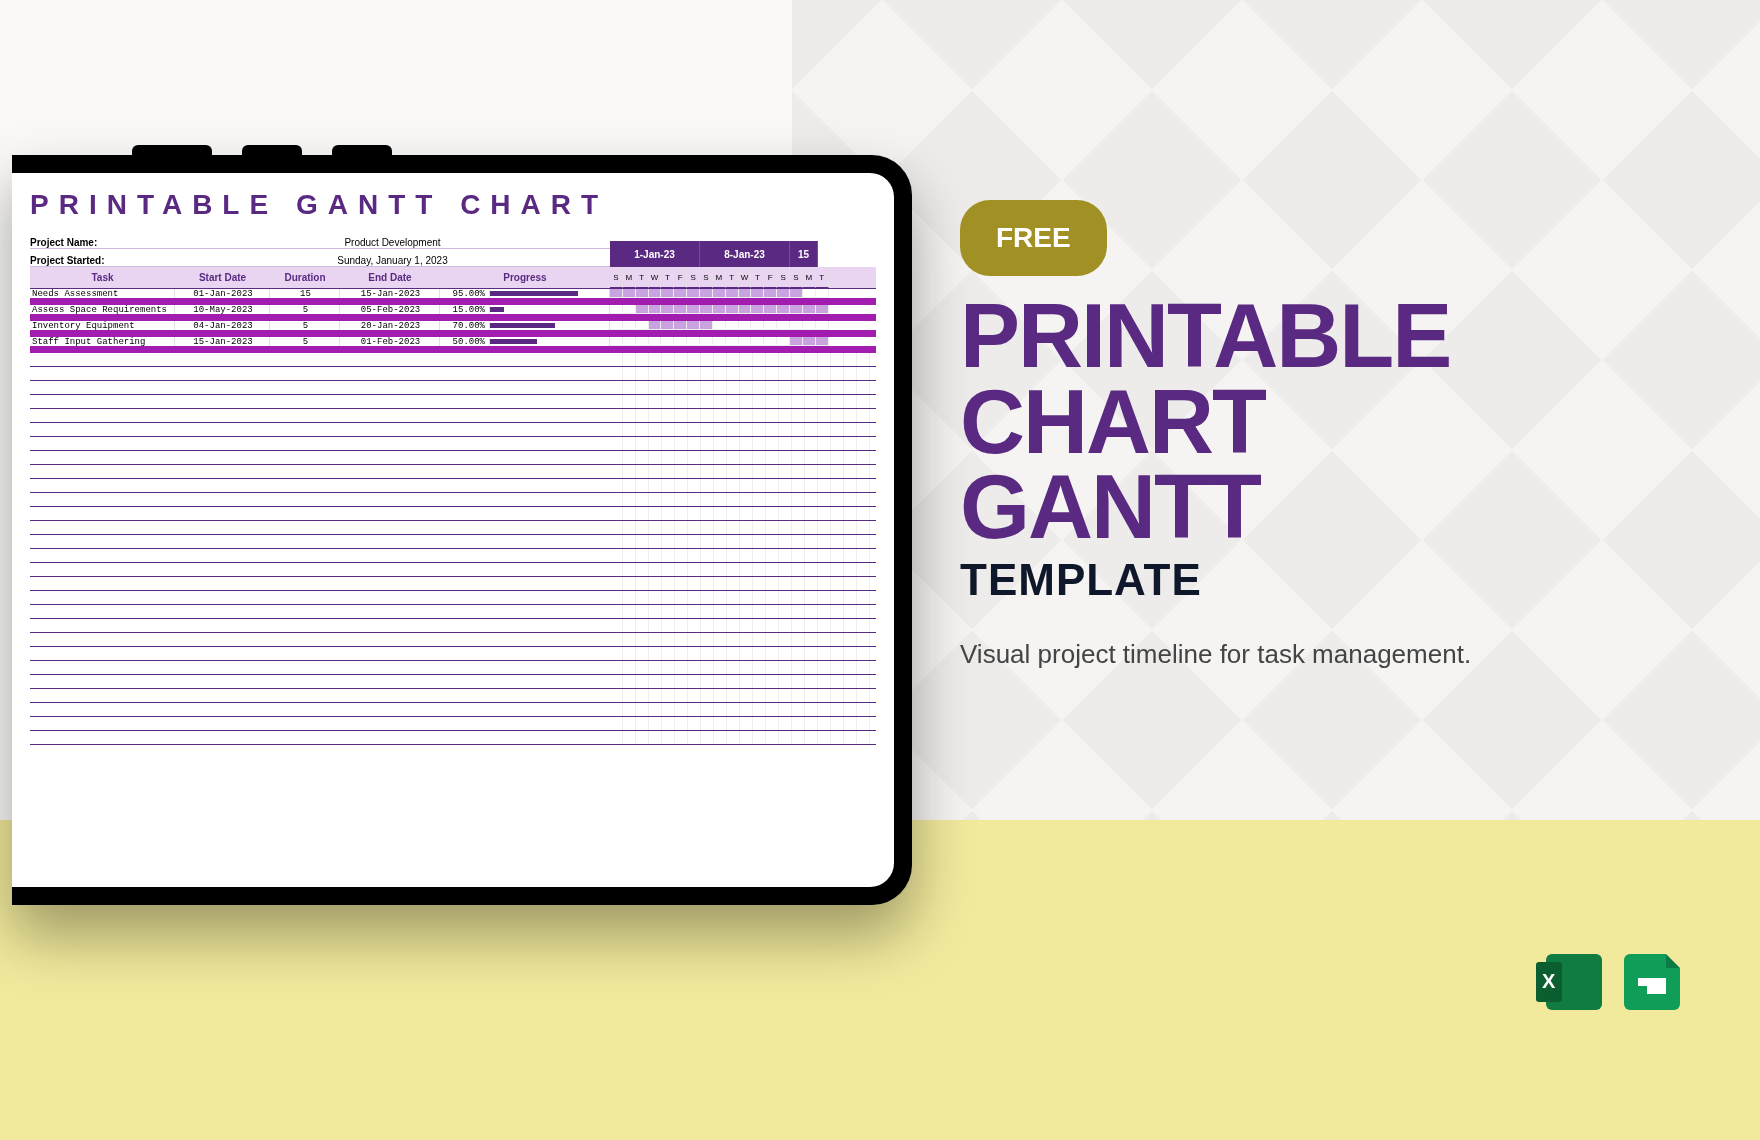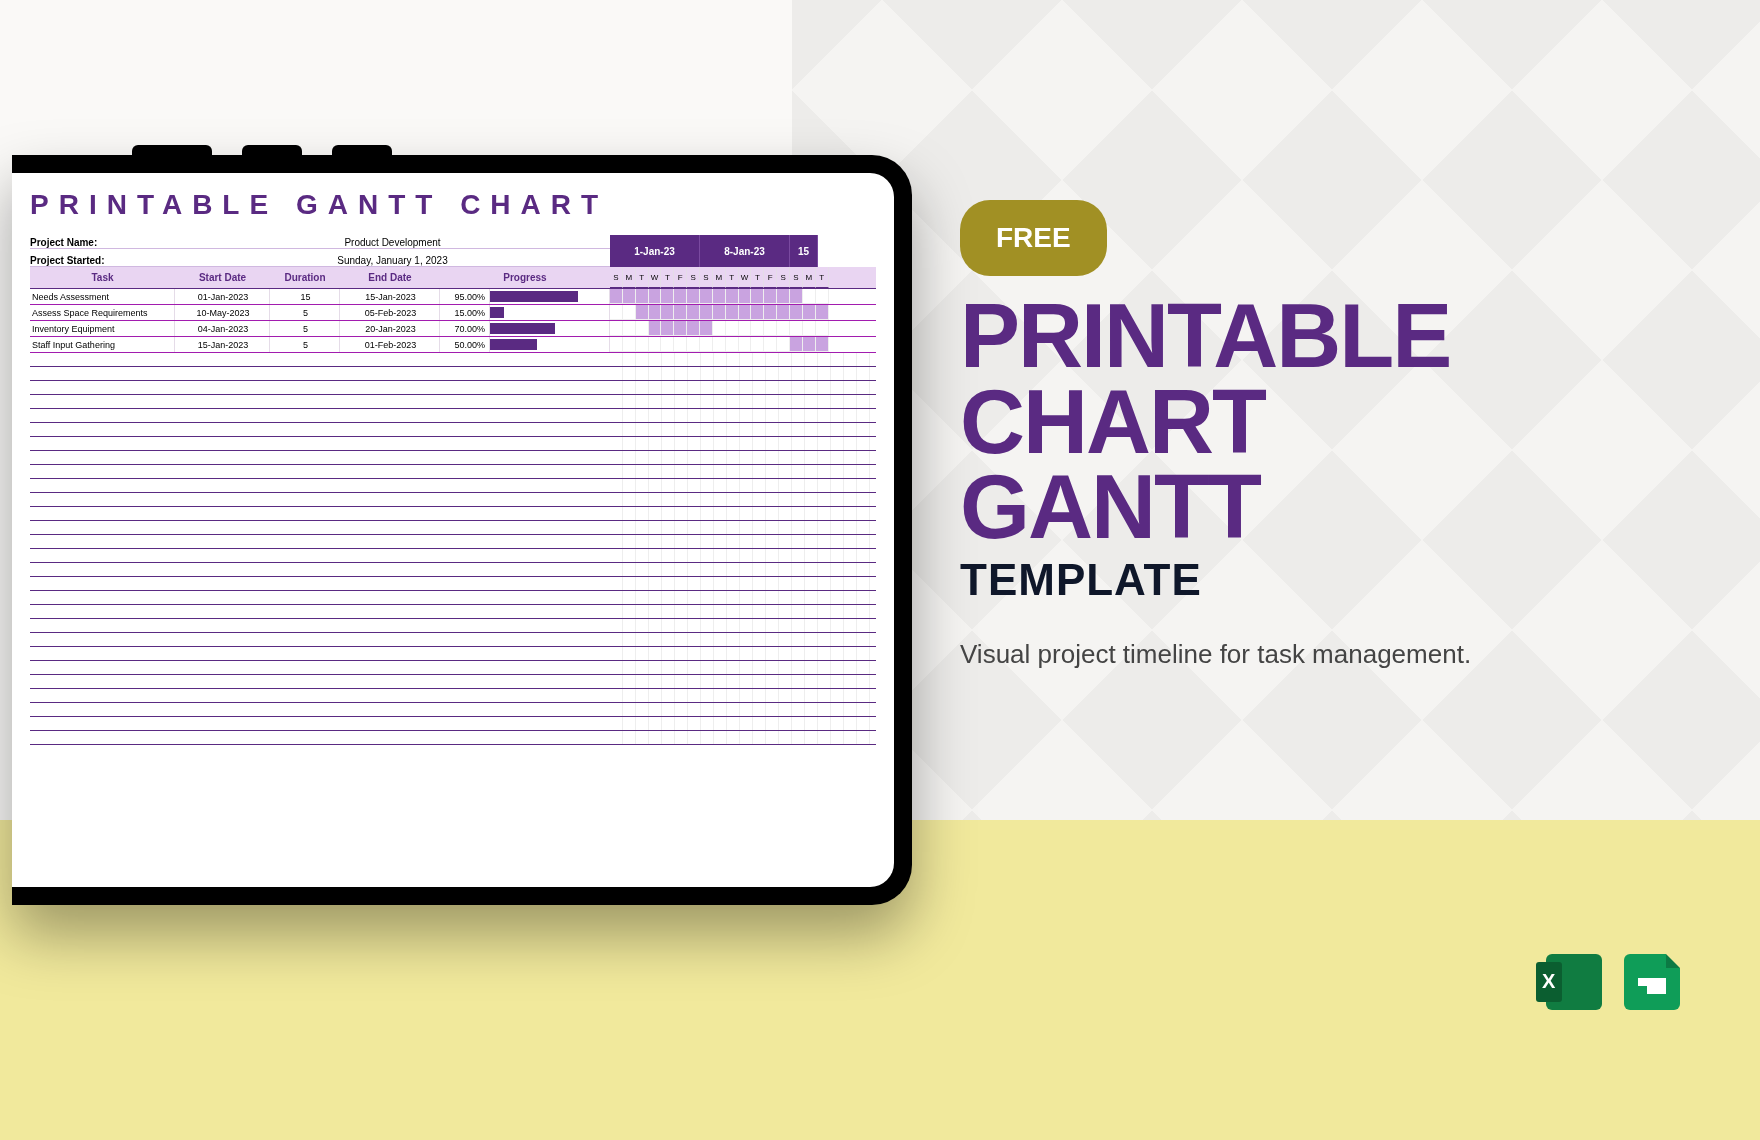--- a/index.html
+++ b/index.html
@@ -42,36 +42,36 @@
   .sheet-title {
     color:#5a2a82; font-weight:800; letter-spacing:10px; font-size:28px;
     margin-bottom:10px;
   }
 
   .info-row { display:flex; font-size:10px; border-bottom:1px solid #d0b8e0; height:18px; align-items:flex-end;}
   .info-label { width:145px; font-weight:bold; }
   .info-val { flex:0 0 435px; text-align:center; }
   .week-head {
     background:#5a2a82; color:#fff; font-size:10px; font-weight:bold;
-    width:90px; height:32px; display:flex; align-items:center; justify-content:center;
+    width:90px; height:26px; display:flex; align-items:center; justify-content:center;
     border-right:1px solid #7a4aa0;
   }
   .week-head.cut { width:28px; }
 
   .col-headers { display:flex; height:22px; background:#e9d5f2; border-bottom:1px solid #5a2a82;}
   .ch { color:#5a2a82; font-weight:bold; font-size:10px; display:flex; align-items:center; justify-content:center;}
   .ch.task{width:145px;}
   .ch.sd{width:95px;}
   .ch.dur{width:70px;}
   .ch.ed{width:100px;text-align:right;}
   .ch.prog{width:170px;}
   .day-headers { display:flex; flex:1; }
   .dh { width:12.86px; font-size:8px; display:flex; align-items:center; justify-content:center; border-right:1px solid #e5dce8; border-bottom:1px solid #5a2a82;}
 
-  .data-row { display:flex; height:16px; border-bottom:1px solid #a21caf; font-size:9px;}
+  .data-row { display:flex; height:16px; border-bottom:7px solid #a21caf; font-size:9px;font-family:Liberation Mono, monospace;}
   .cell { display:flex; align-items:center; padding-left:2px; border-right:1px solid #e5dce8;}
   .cell.task{width:145px;}
   .cell.sd{width:95px; justify-content:center;}
   .cell.dur{width:70px; justify-content:center;}
   .cell.ed{width:100px; justify-content:center;}
   .cell.pv{width:50px; justify-content:flex-end; padding-right:4px;}
   .cell.pbar{width:120px; position:relative;}
   .cell.pbar .bar{position:absolute; left:0; top:2px; bottom:2px; background:#5a2a82;}
   .gantt-cells{display:flex; flex:1;}
   .gc{width:12.86px; border-right:1px solid #eee; border-bottom:1px solid #eee;}

